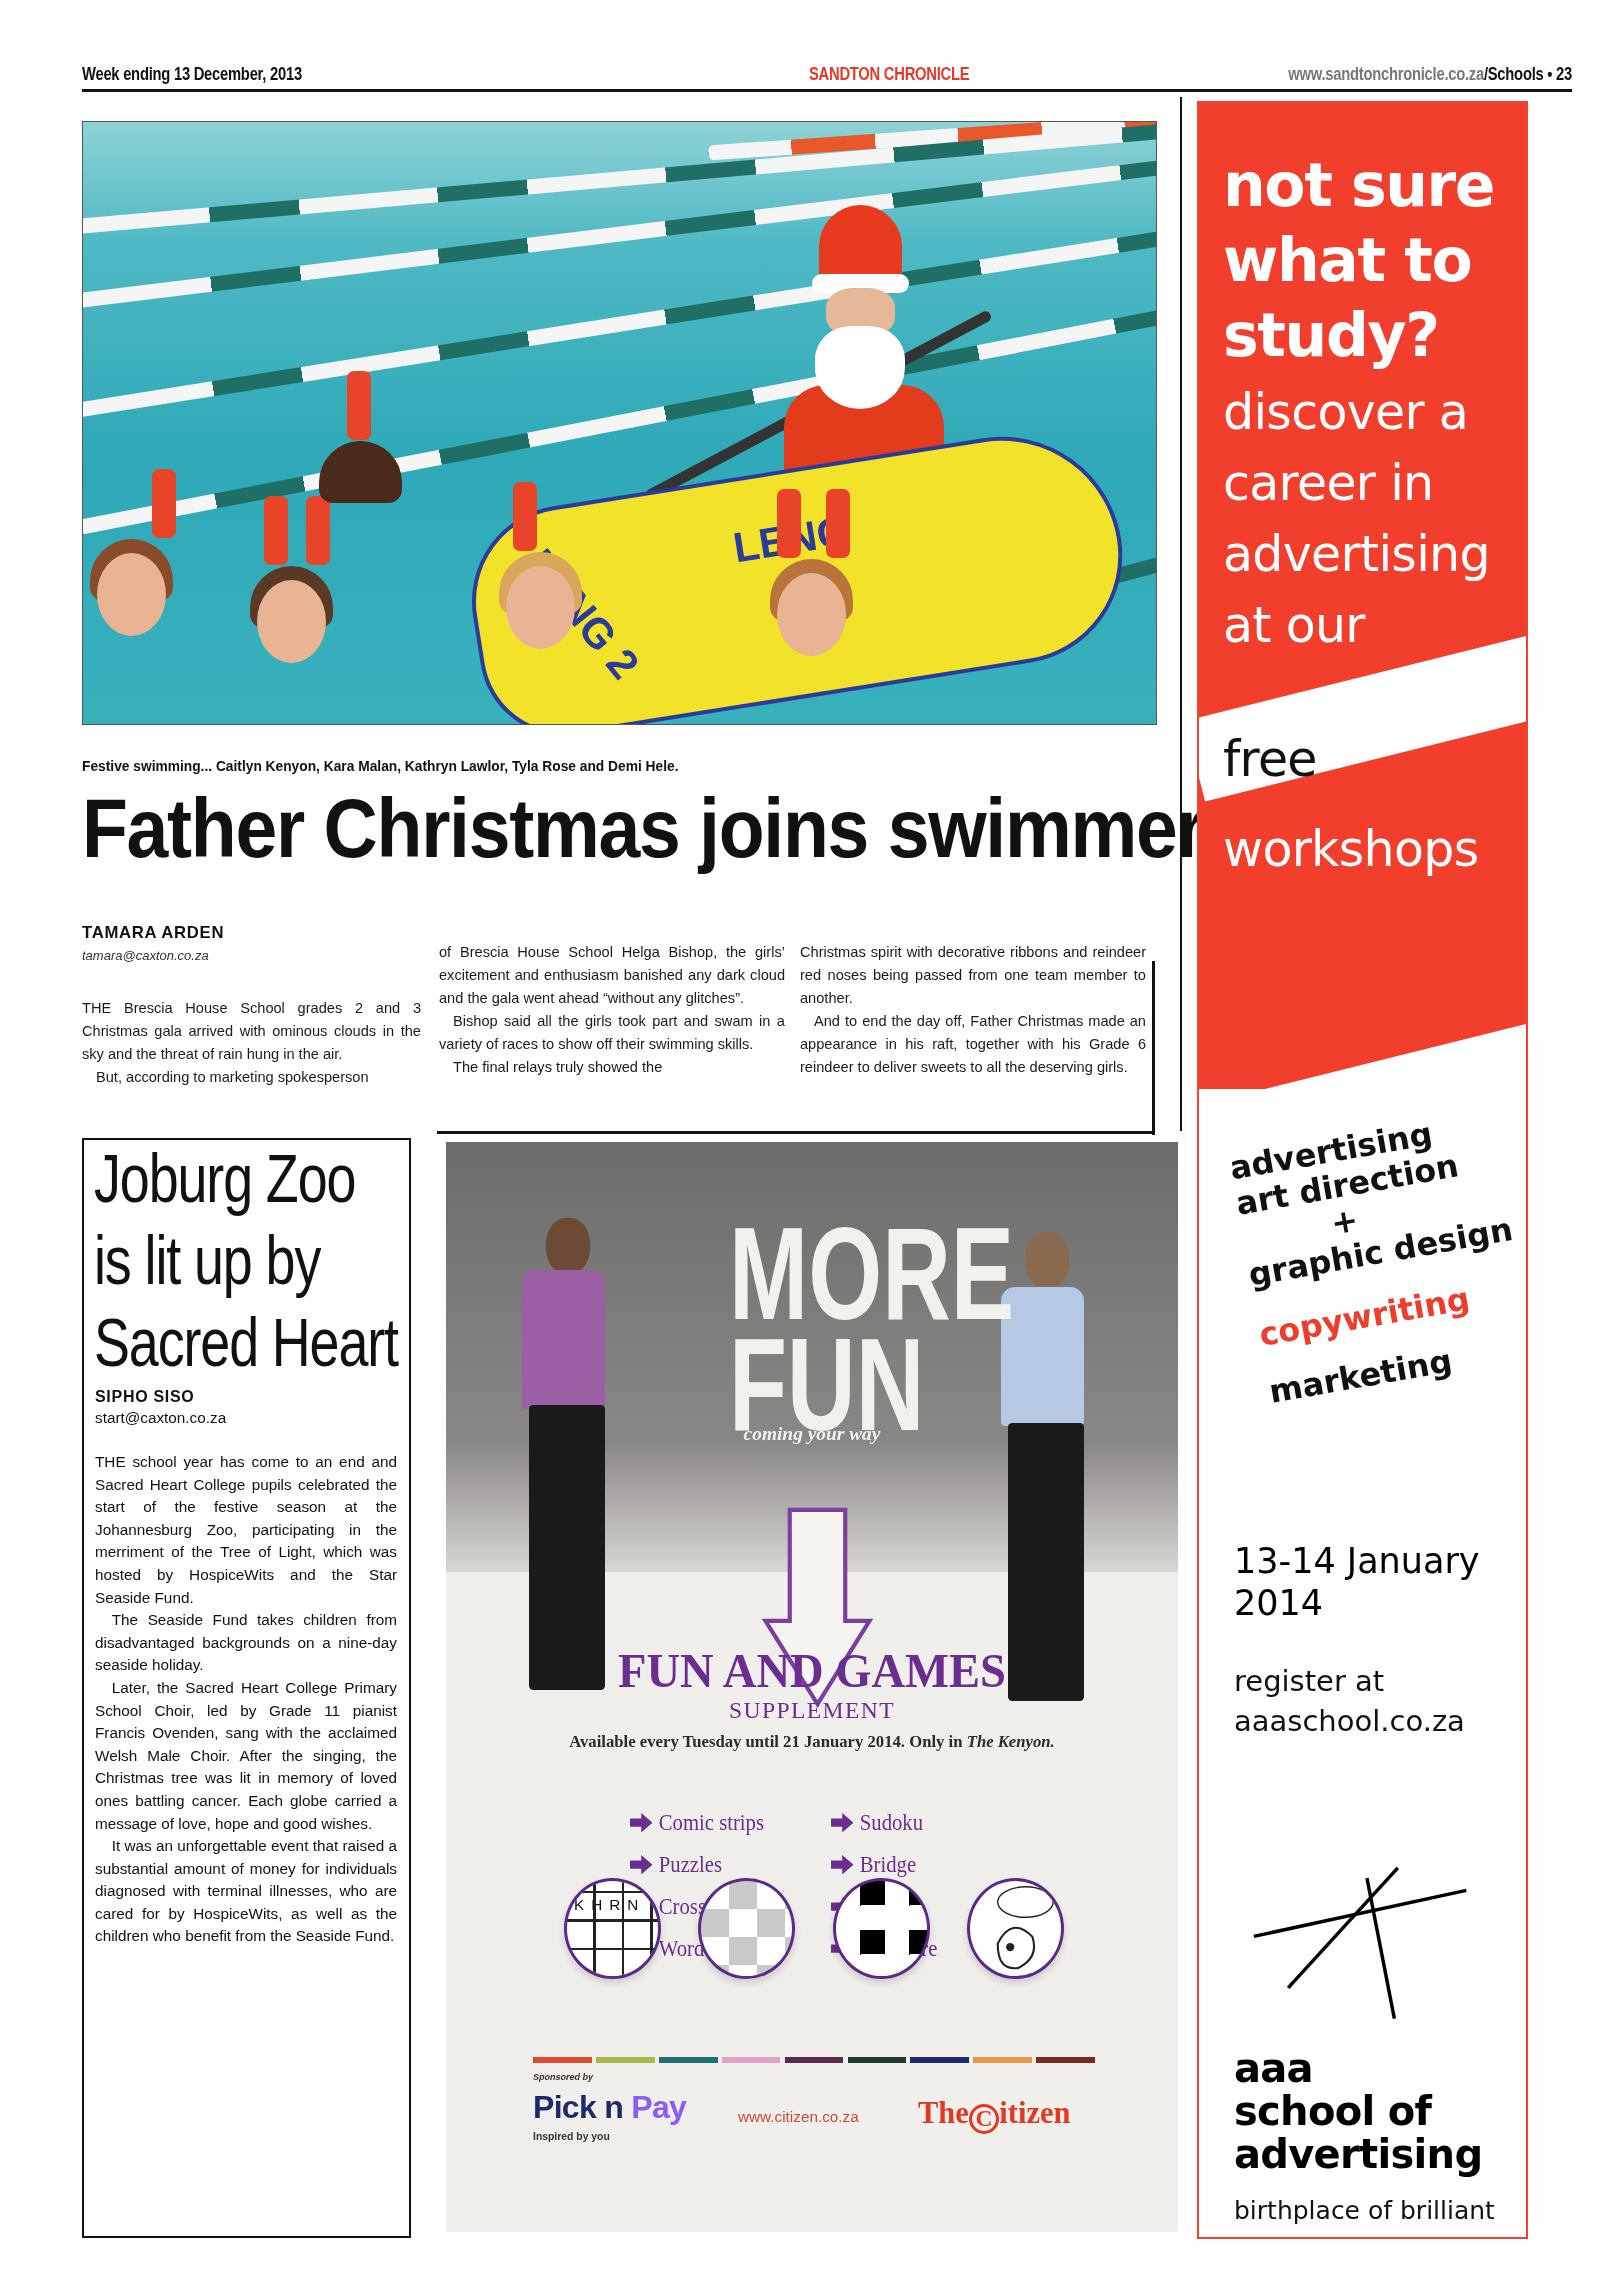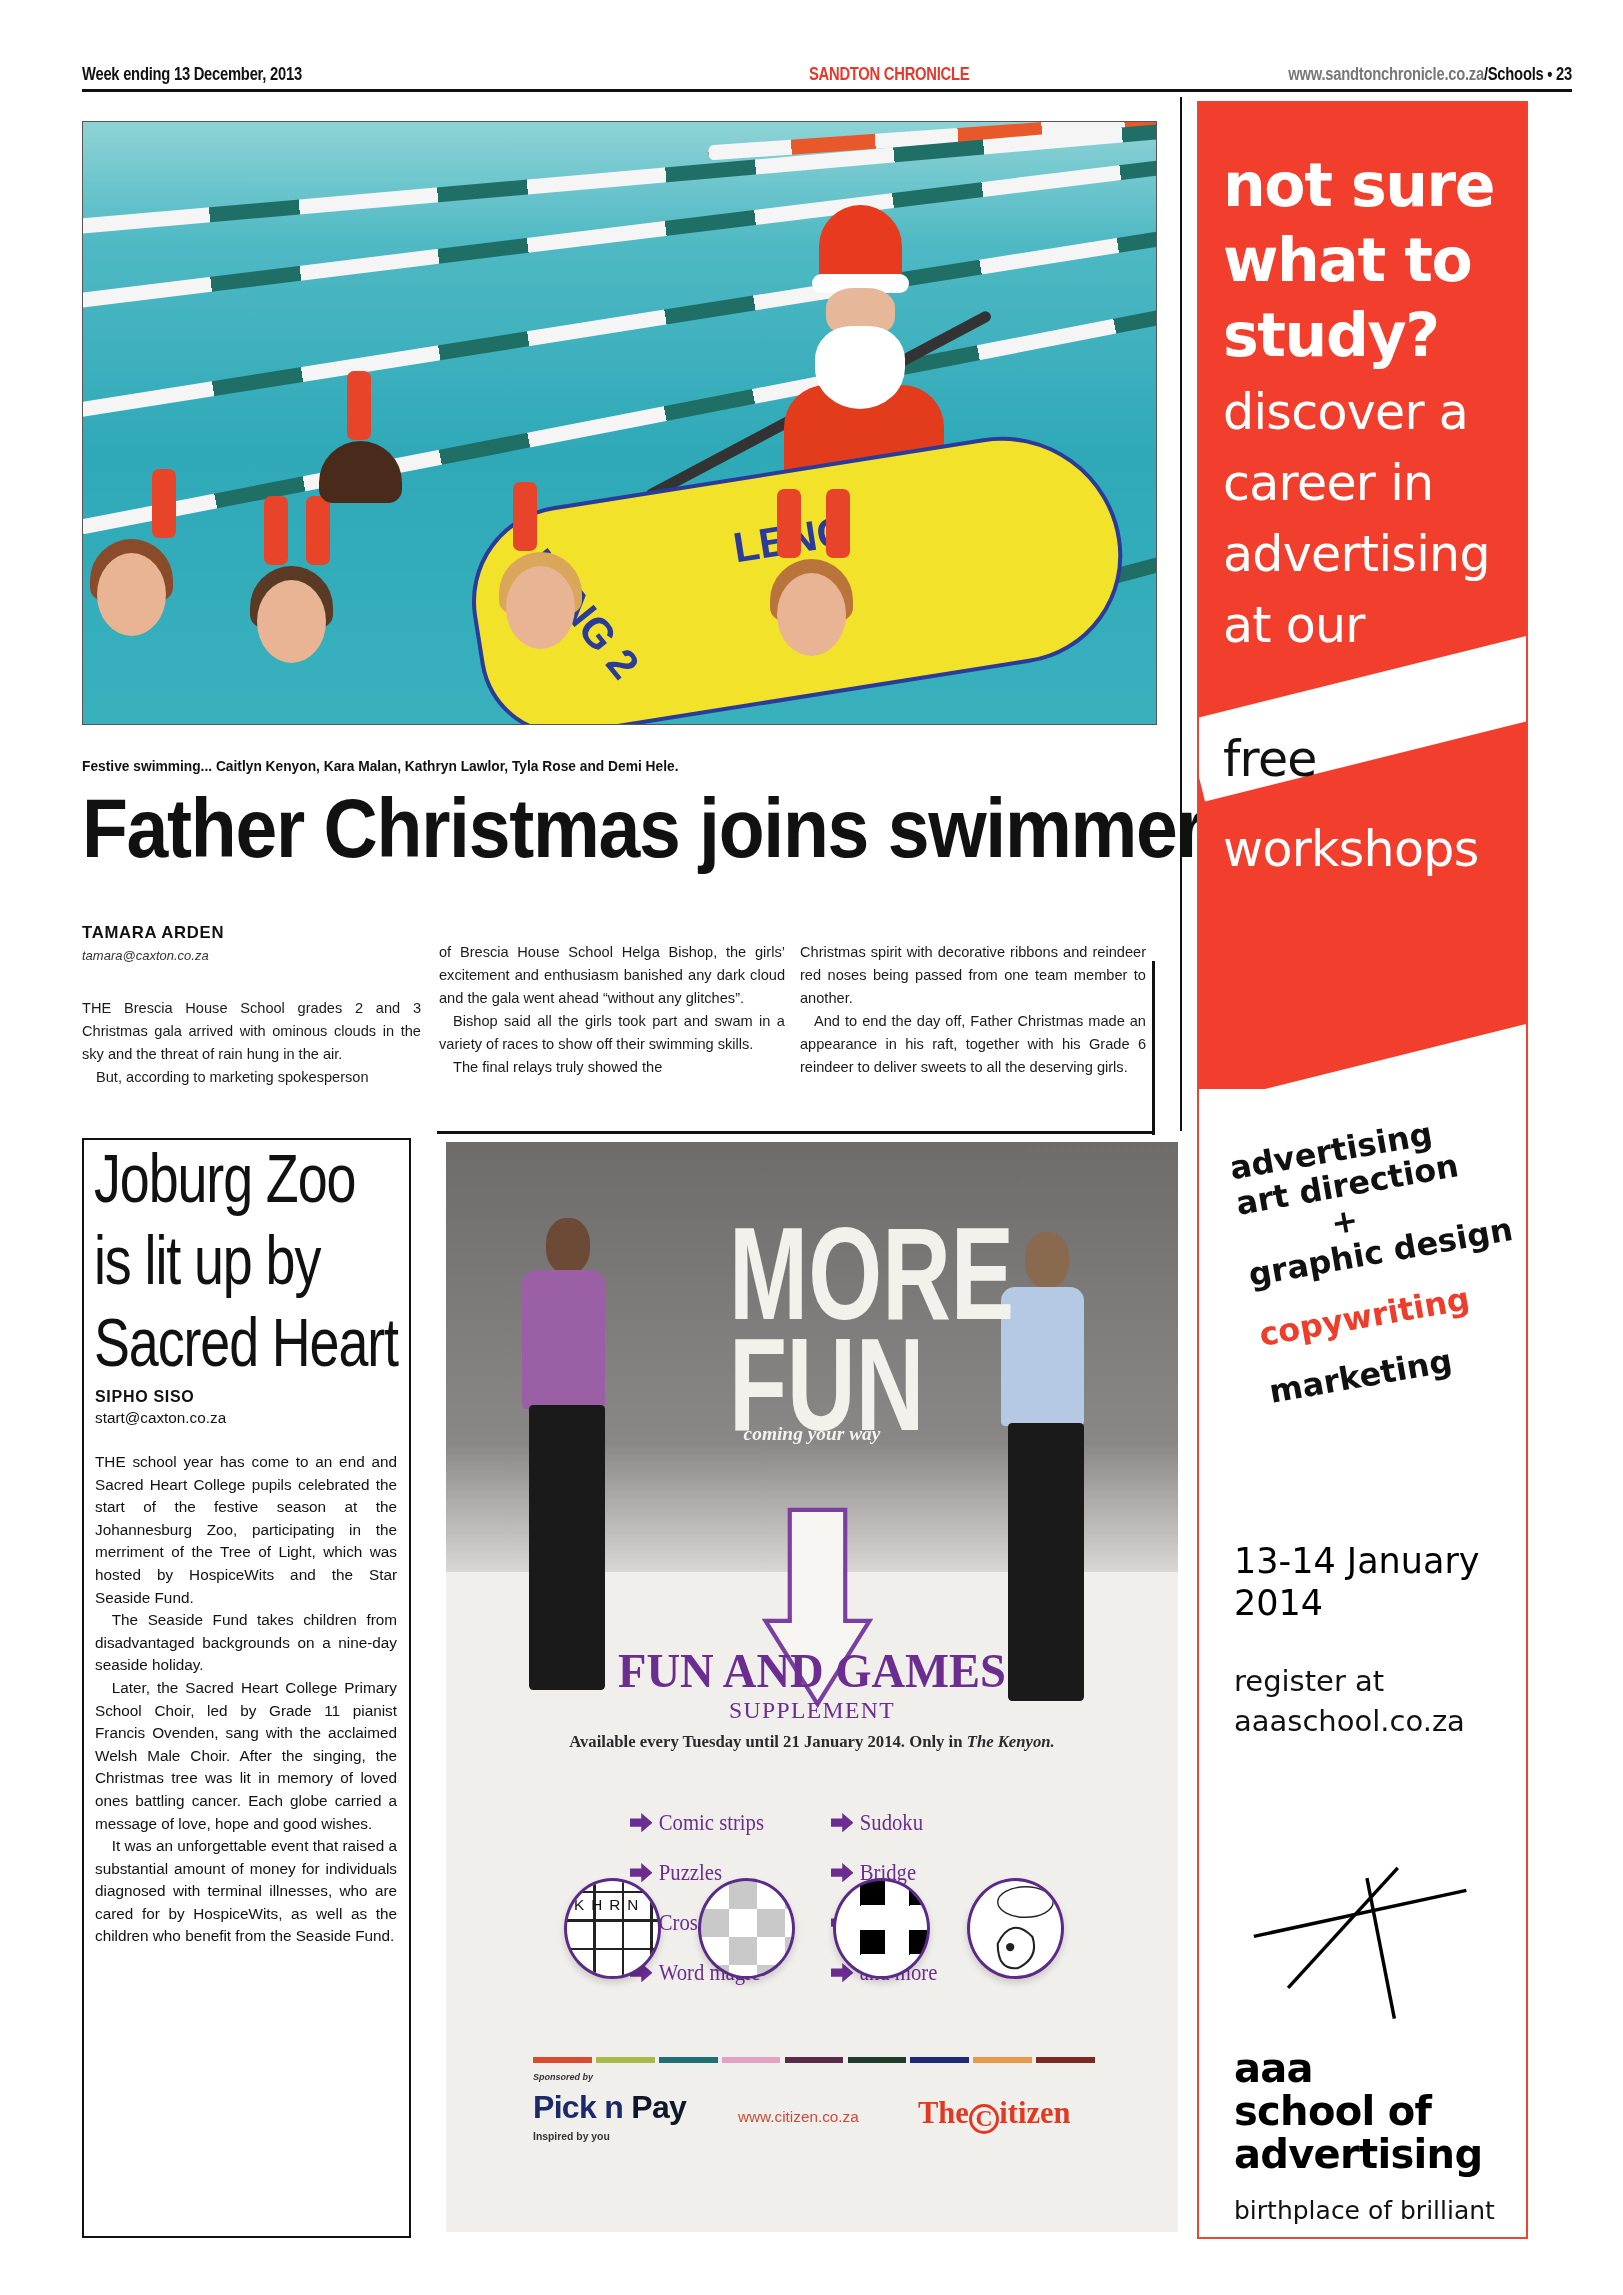--- a/index.html
+++ b/index.html
@@ -60,36 +60,36 @@
   .coming { position: absolute; left: 0; width: 100%; top: 281px; text-align: center; font-family: "Liberation Serif", serif; font-style: italic; font-weight: bold; color: #f4f2ee; font-size: 19.4px; }
   .man { position: absolute; }
   .man .head { position: absolute; width: 44px; height: 56px; border-radius: 45%; background: #6d4a35; }
   .man .torso { position: absolute; border-radius: 14px 14px 4.2px 4.2px; }
   .man .legs { position: absolute; background: #1a1a1a; border-radius: 4.2px; }
   .big-arrow { position: absolute; left: 316px; top: 361px; width: 111px; height: 208px; }
   .fng-title { position: absolute; left: 0; width: 100%; top: 500px; text-align: center; font-family: "Liberation Serif", serif; font-weight: bold; color: #6b2d90; font-size: 49px; letter-spacing: 0px; transform: scaleX(0.95); }
   .fng-sub { position: absolute; left: 0; width: 100%; top: 555px; text-align: center; font-family: "Liberation Serif", serif; color: #6b2d90; font-size: 23.6px; letter-spacing: 1.4px; }
   .fng-avail { position: absolute; left: 0; width: 100%; top: 590px; text-align: center; font-family: "Liberation Serif", serif; font-weight: bold; color: #2a2a2a; font-size: 16.7px; }
   .fng-avail i { font-weight: bold; }
-  .fng-list { position: absolute; left: 184px; top: 666px; width: 389px; display: grid; grid-template-columns: 201px 174px; row-gap: 21px; }
+  .fng-list { position: absolute; left: 184px; top: 666px; width: 389px; display: grid; grid-template-columns: 201px 174px; row-gap: 13px; }
   .fng-item { display: flex; align-items: center; font-family: "Liberation Serif", serif; color: #6b2d90; font-size: 23px; line-height: 29px; transform: scaleX(0.9); transform-origin: left; white-space: nowrap; }
   .fng-item .arr { display: inline-block; width: 25px; height: 19.4px; margin-right: 7px; }
   .puzzles { position: absolute; left: 118px; top: 736px; width: 500px; height: 104px; display: flex; justify-content: space-between; }
   .puzzle { width: 97px; height: 101px; border-radius: 50%; border: 3.5px solid #5b2a88; background: #fff; overflow: hidden; position: relative; box-shadow: 0 4.2px 7px rgba(0,0,0,0.15); }
   .puzzle.grid { background: repeating-linear-gradient(0deg, #fff 0 26px, #222 26px 28.5px), #fff; }
   .puzzle.grid::after { content: ""; position: absolute; inset: 0; background: repeating-linear-gradient(90deg, transparent 0 26px, #222 26px 28.5px); }
   .puzzle.chess { background: conic-gradient(#c9c9c9 25%, #fff 0 50%, #c9c9c9 0 75%, #fff 0) 0 0/ 56px 56px; }
   .puzzle.cross { background: conic-gradient(#000 25%, #fff 0 50%, #fff 0 75%, #fff 0) 0 0/ 49px 49px; }
   .puzzle.comic { background: #fff; }
   .puzzle .letters { position: absolute; left: 7px; top: 15.3px; font-family: "Liberation Sans", sans-serif; font-size: 15.3px; z-index: 2; letter-spacing: 7px; }
   .color-bars { position: absolute; left: 87px; top: 915px; width: 562px; height: 5.6px; display: flex; gap: 4.2px; }
   .color-bars span { flex: 1; height: 5.6px; }
   .sponsor { position: absolute; left: 87px; top: 930px; font-family: "Liberation Sans", sans-serif; font-style: italic; font-weight: bold; font-size: 9px; color: #333; }
   .pnp { position: absolute; left: 87px; top: 947px; font-family: "Liberation Sans", sans-serif; font-weight: bold; font-size: 32px; color: #1c2a6b; letter-spacing: -0.7px; }
-  .pnp .pay { color: #0f172a; }
+  .pnp .pay { color: #8b5cf6; }
   .pnp-tag { position: absolute; left: 87px; top: 989px; font-family: "Liberation Sans", sans-serif; font-weight: bold; font-size: 10.4px; color: #333; }
   .cit-url { position: absolute; left: 292px; top: 966px; font-family: "Liberation Sans", sans-serif; font-size: 15.3px; color: #d04a3a; }
   .cit-logo { position: absolute; left: 472px; top: 954px; font-family: "Liberation Serif", serif; font-weight: bold; font-size: 30.5px; color: #e03a22; }
   .cit-logo .c { display: inline-block; width: 30.5px; height: 30.5px; border: 3.5px solid #e03a22; border-radius: 50%; text-align: center; line-height: 22px; font-size: 23.6px; vertical-align: -2.8px; }
 
   
   .aaa { position: absolute; left: 1197px; top: 101px; width: 331px; height: 2138px; border: 2.1px solid #ee4433; overflow: hidden; background: #fff; }
   .aaa .red-top { position: absolute; left: 0; top: 0; width: 100%; height: 986px; background: #f23f2d; clip-path: polygon(0 0, 100% 0, 100% 100%, 0 100%); }
   .aaa .white-band { position: absolute; left: -14px; top: 618px; width: 361px; height: 83px; background: #fff; transform: rotate(-14deg); transform-origin: left top; }
   .aaa .white-bottom { position: absolute; left: -14px; top: 1006px; width: 389px; height: 1388px; background: #fff; transform: rotate(-14deg); transform-origin: left top; }

